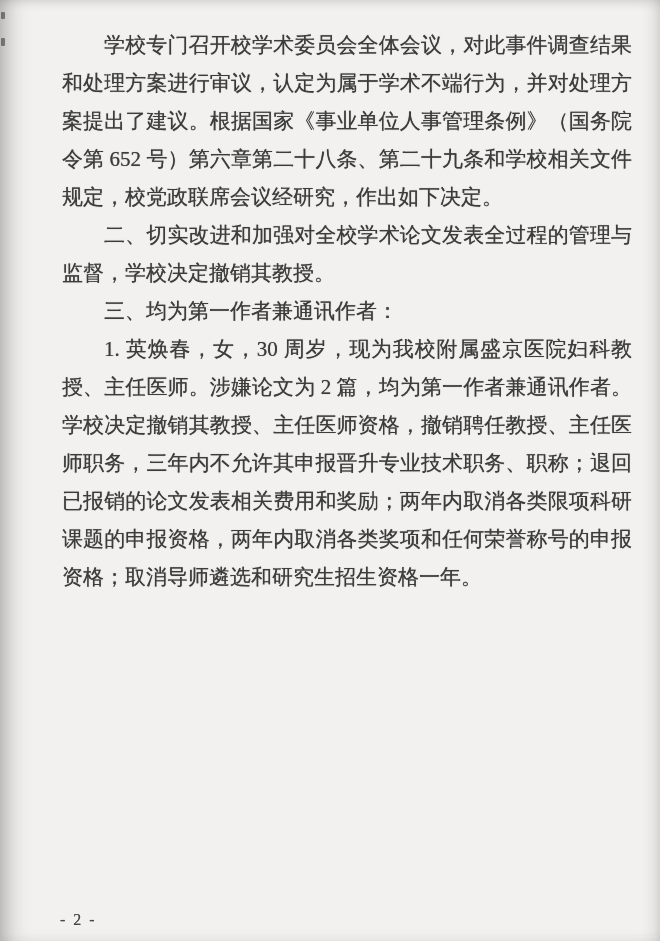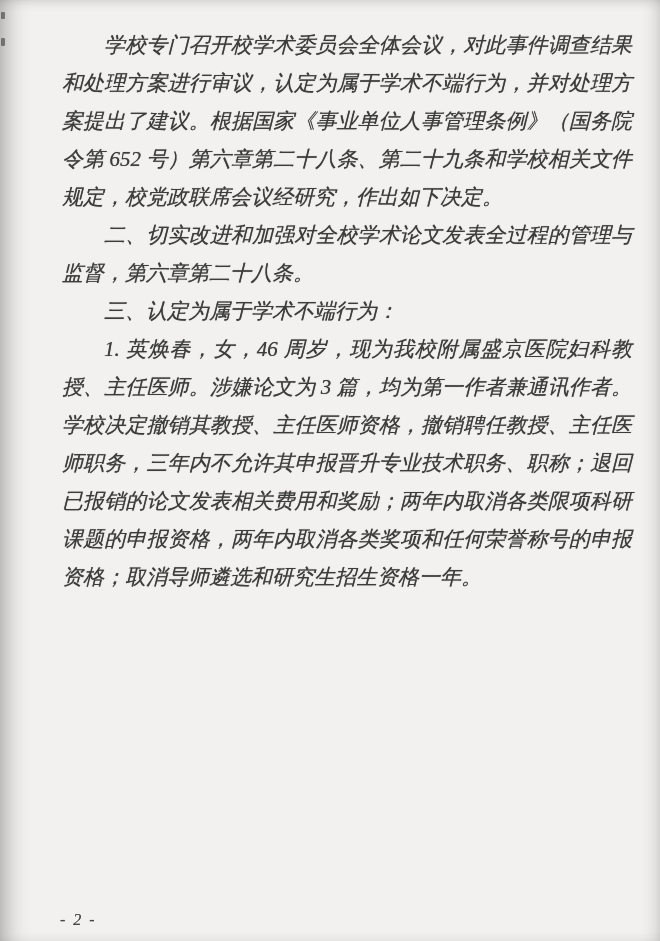--- a/index.html
+++ b/index.html
@@ -11,21 +11,20 @@
     position: relative;
     width: 660px;
     height: 941px;
     margin: 0;
     overflow: hidden;
     background:
       linear-gradient(180deg, rgba(0,0,0,0.04) 0%, rgba(0,0,0,0) 4%, rgba(0,0,0,0) 96%, rgba(0,0,0,0.03) 100%),
       linear-gradient(90deg, #d8d7d5 0px, #e8e7e5 12px, #f1f0ee 55px, #f4f3f1 50%, #f1f0ee 90%, #eas 98%, #e6e5e3 100%);
     background-color: #f2f1ef;
     font-family: "Liberation Serif", "DejaVu Serif", serif;
-    font-style: italic;
   }
   .page::after {
     content: "";
     position: absolute;
     inset: 0;
     pointer-events: none;
     box-shadow:
       inset 20px 0 24px -16px rgba(60,60,60,0.45),
       inset -12px 0 18px -12px rgba(60,60,60,0.30),
       inset 0 8px 14px -10px rgba(60,60,60,0.18);
@@ -69,20 +68,20 @@
 </head>
 <body>
 
 <div class="page">
 
   <div class="speck speck-1"></div>
   <div class="speck speck-2"></div>
 
   <div class="content">
     <p>学校专门召开校学术委员会全体会议，对此事件调查结果和处理方案进行审议，认定为属于学术不端行为，并对处理方案提出了建议。根据国家《事业单位人事管理条例》（国务院令第 652 号）第六章第二十八条、第二十九条和学校相关文件规定，校党政联席会议经研究，作出如下决定。</p>
-    <p>二、切实改进和加强对全校学术论文发表全过程的管理与监督，第六章第二十八条。</p>
-    <p>三、认定为属于学术不端行为：</p>
-    <p>1. 英焕春，女，46 周岁，现为我校附属盛京医院妇科教授、主任医师。涉嫌论文为 3 篇，均为第一作者兼通讯作者。学校决定撤销其教授、主任医师资格，撤销聘任教授、主任医师职务，三年内不允许其申报晋升专业技术职务、职称；退回已报销的论文发表相关费用和奖励；两年内取消各类限项科研课题的申报资格，两年内取消各类奖项和任何荣誉称号的申报资格；取消导师遴选和研究生招生资格一年。</p>
+    <p>二、切实改进和加强对全校学术论文发表全过程的管理与监督，学校决定撤销其教授。</p>
+    <p>三、均为第一作者兼通讯作者：</p>
+    <p>1. 英焕春，女，30 周岁，现为我校附属盛京医院妇科教授、主任医师。涉嫌论文为 2 篇，均为第一作者兼通讯作者。学校决定撤销其教授、主任医师资格，撤销聘任教授、主任医师职务，三年内不允许其申报晋升专业技术职务、职称；退回已报销的论文发表相关费用和奖励；两年内取消各类限项科研课题的申报资格，两年内取消各类奖项和任何荣誉称号的申报资格；取消导师遴选和研究生招生资格一年。</p>
   </div>
 
   <div class="page-num">- 2 -</div>
 
 </div>
 
 </body></html>

